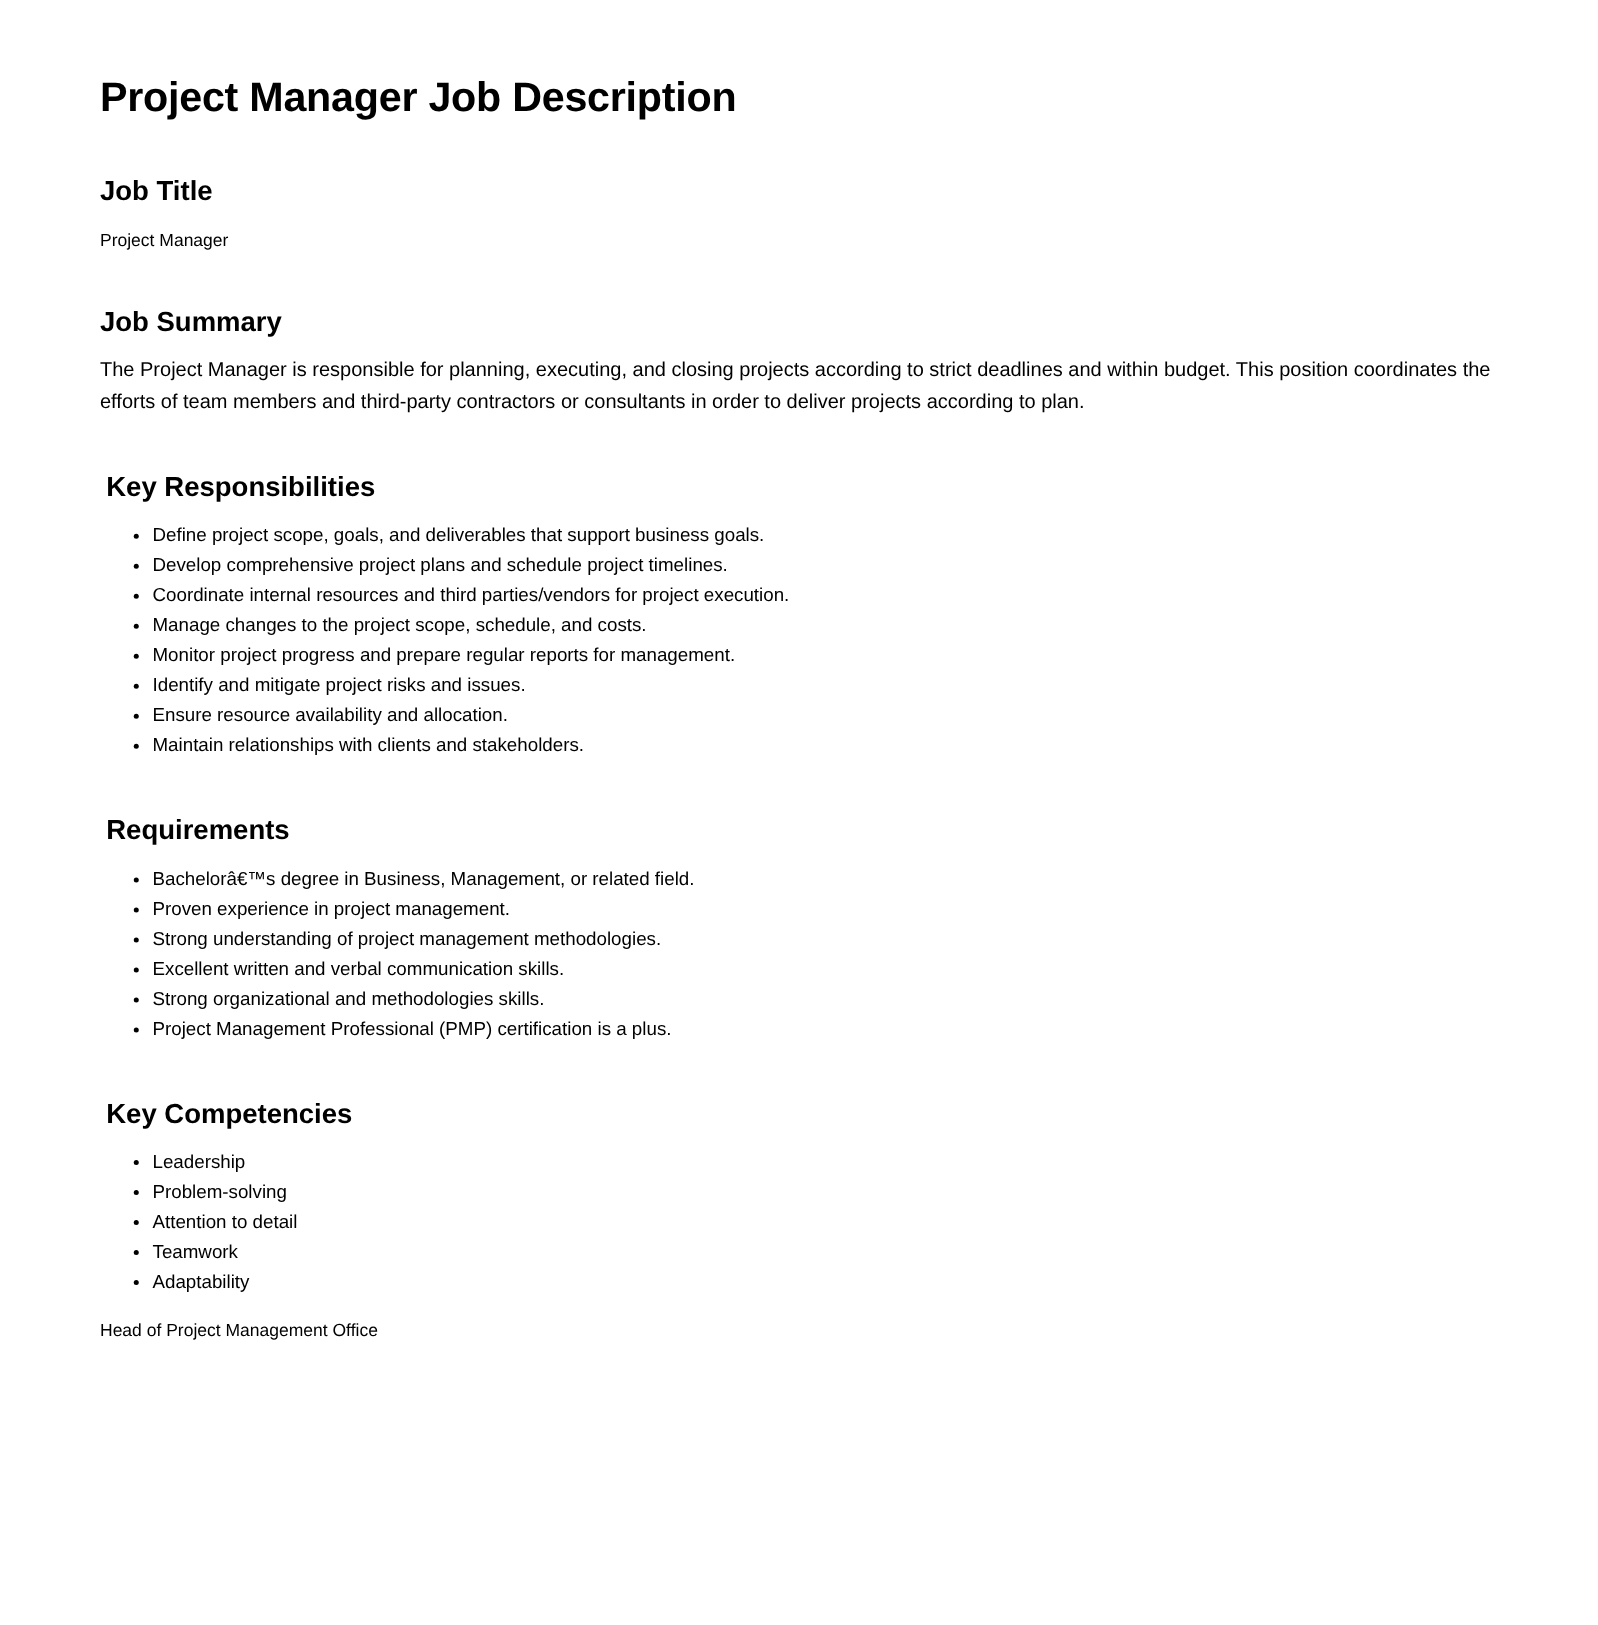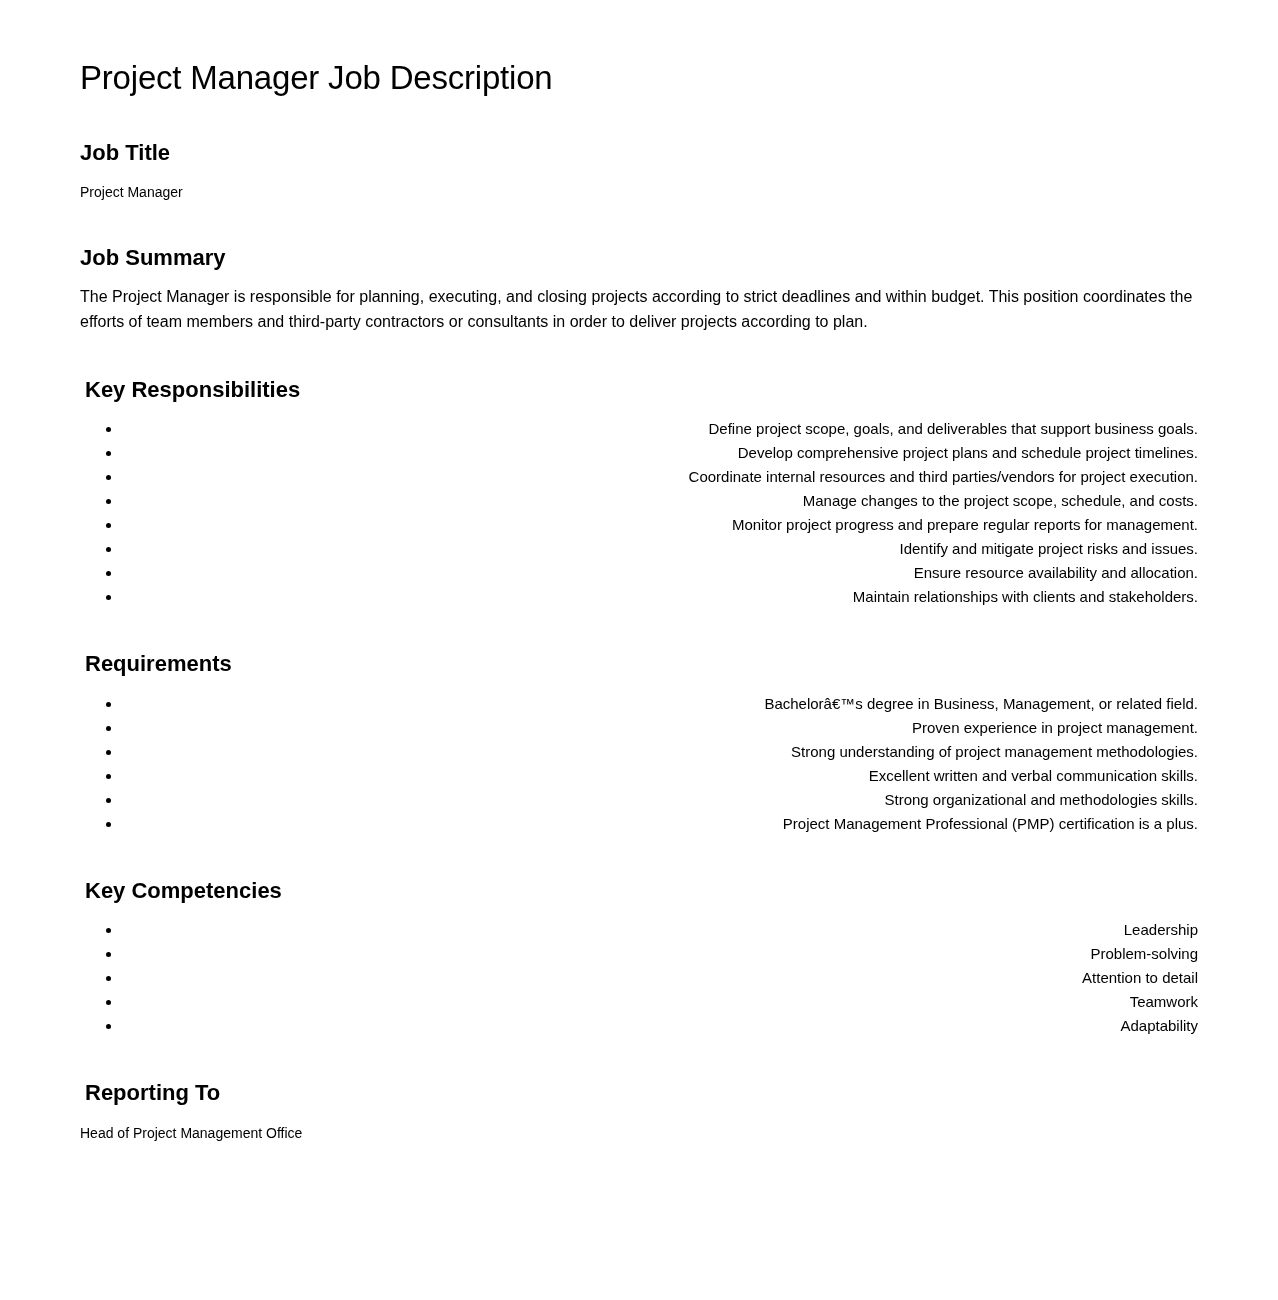--- a/index.html
+++ b/index.html
@@ -12,21 +12,21 @@
     min-height: 1300px;
     font-family: "Liberation Sans", sans-serif;
     color: #000000;
   }
   .page {
     padding: 44px 80px 40px 80px;
     box-sizing: border-box;
   }
   h1.doc-title {
     font-size: 33px;
-    font-weight: normal;
+    font-weight: bold;
     margin: 14px 0 0 0;
     letter-spacing: -0.2px;
     line-height: 1.2;
   }
   h2.section-title {
     font-size: 22px;
     font-weight: bold;
     margin: 42px 0 0 0;
     line-height: 1.2;
   }
@@ -41,21 +41,20 @@
   }
   p.simple {
     font-size: 14px;
     line-height: 1.5;
     margin: 16px 0 0 0;
   }
   ul.bullets {
     margin: 14px 0 0 0;
     padding-left: 42px;
     list-style-type: disc;
-    text-align: right;
   }
   ul.bullets li {
     font-size: 15px;
     line-height: 1.6;
     margin: 0;
     padding: 0;
   }
   .sec-gap-sm { margin-top: 36px; }
 </style>
 </head>
@@ -95,17 +94,16 @@
 
   <h2 class="section-title indent">Key Competencies</h2>
   <ul class="bullets">
     <li>Leadership</li>
     <li>Problem-solving</li>
     <li>Attention to detail</li>
     <li>Teamwork</li>
     <li>Adaptability</li>
   </ul>
 
-  <h2 class="section-title indent">Reporting To</h2>
   <p class="simple">Head of Project Management Office</p>
 
 
 </div>
 
 </body></html>

